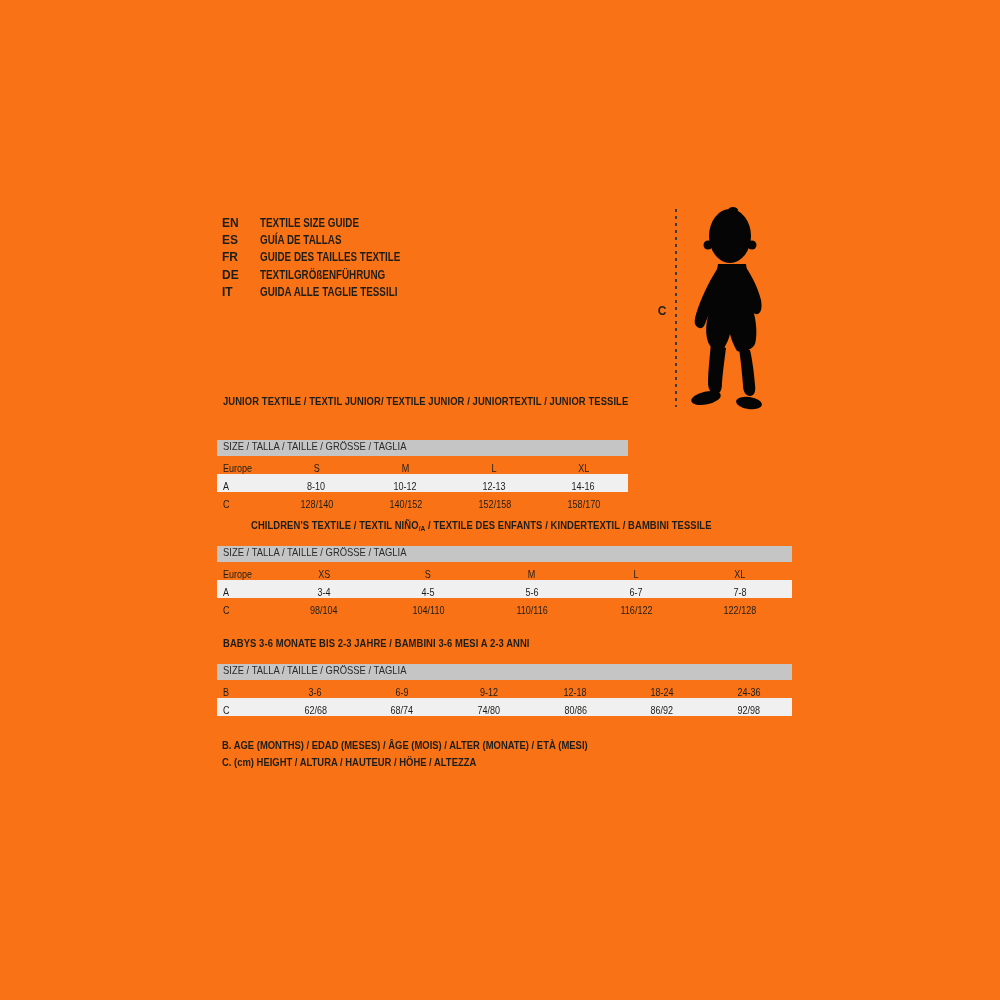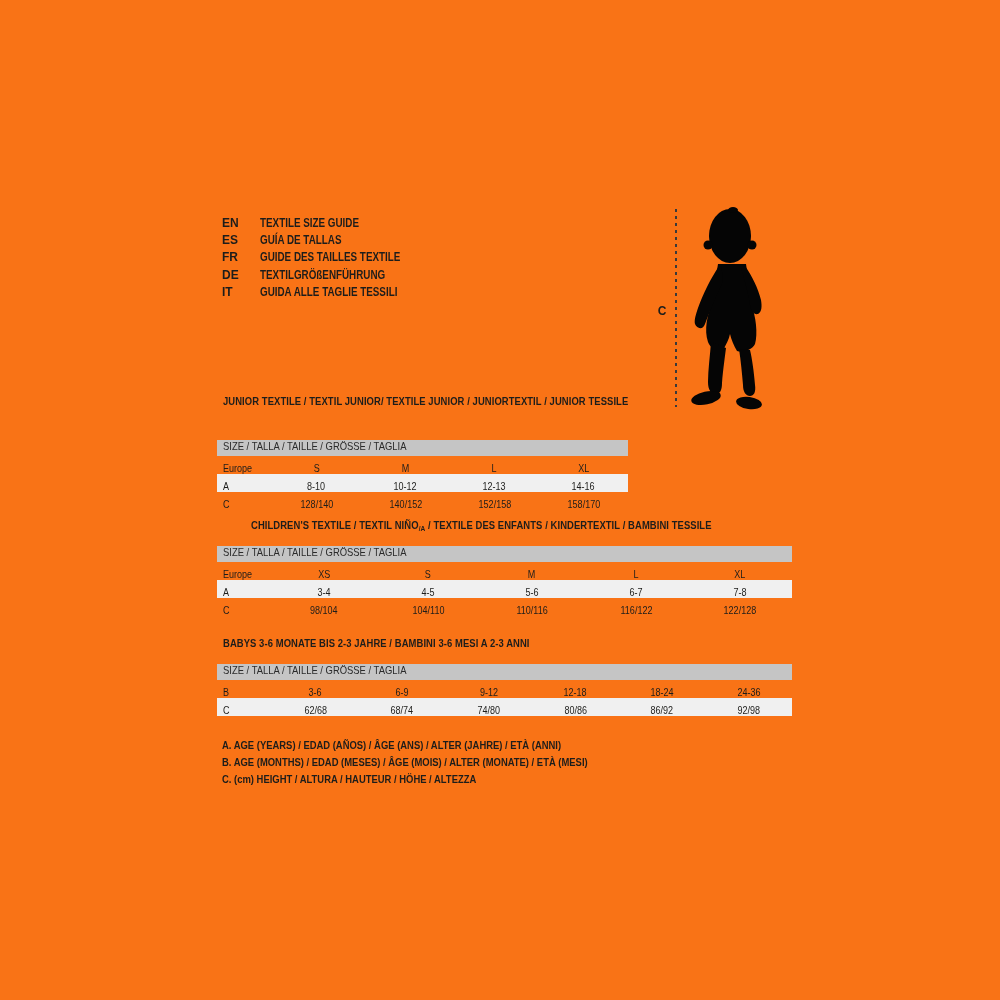--- a/index.html
+++ b/index.html
@@ -171,23 +171,20 @@
       <span class="tbl-cell"><span class="cc">68/74</span></span>
       <span class="tbl-cell"><span class="cc">74/80</span></span>
       <span class="tbl-cell"><span class="cc">80/86</span></span>
       <span class="tbl-cell"><span class="cc">86/92</span></span>
       <span class="tbl-cell"><span class="cc">92/98</span></span>
     </div>
   </div>
 
   <div class="abs" style="left:222px;top:736px;">
     <div class="legend-line">
-        <span class="cx">A. AGE (YEARS) / EDAD (AÑOS) / ÂGE (ANS) / ALTER (JAHRE) / ETÀ (ANNI)</span>
-      </div>
-    <div class="legend-line">
         <span class="cx">B. AGE (MONTHS) / EDAD (MESES) / ÂGE (MOIS) / ALTER (MONATE) / ETÀ (MESI)</span>
       </div>
     <div class="legend-line">
         <span class="cx">C. (cm) HEIGHT / ALTURA / HAUTEUR / HÖHE / ALTEZZA</span>
       </div>
   </div>
 
 </div>
 
 </body></html>

